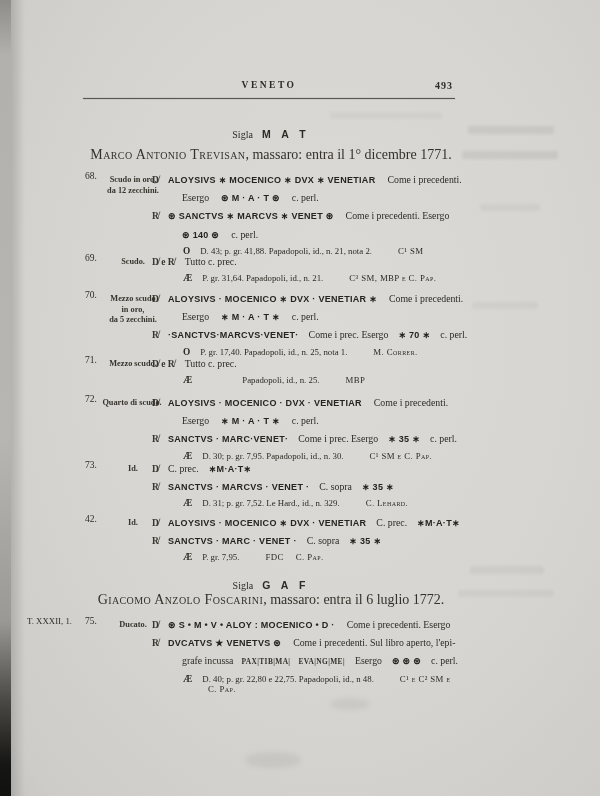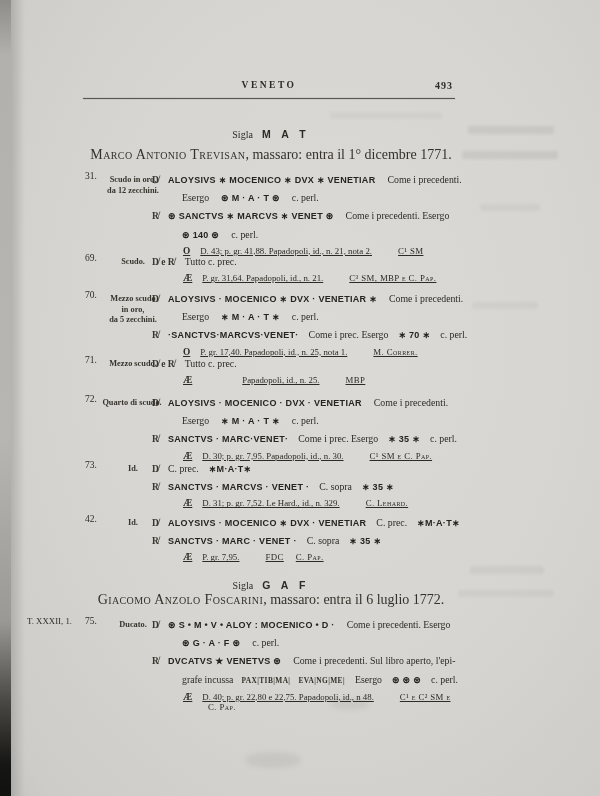--- a/index.html
+++ b/index.html
@@ -30,21 +30,21 @@
   .plate{position:absolute;left:-58px;top:1px;width:56px;font-size:8.8px;white-space:nowrap;}
   .cname{position:absolute;left:7px;top:5px;width:82px;text-align:center;font-size:8.3px;font-weight:bold;line-height:10.5px;color:#38342d;}
   .nl{display:block;}
   .lines{margin-left:67px;}
   .line{line-height:16.2px;white-space:nowrap;}
   .marker{display:inline-block;width:16px;font-size:9.5px;font-weight:bold;color:#3a362f;}
   .markerwide{font-size:9.5px;font-weight:bold;color:#3a362f;}
   .legend{font-family:"Liberation Sans", sans-serif;font-weight:bold;font-size:9px;letter-spacing:.3px;color:#27241f;}
   .serif{font-size:9.8px;}
   .cont{padding-left:30px;}
-  .ref{padding-left:31px;font-size:8.8px;text-decoration:underline;}
+  .ref{padding-left:31px;font-size:8.8px;}
   .ref-cont{padding-left:56px;font-size:8.8px;line-height:11px;margin-top:-3px;}
   .metal{font-size:9.3px;font-weight:bold;}
   .cite{font-size:8.8px;}
   .coll{font-variant:small-caps;letter-spacing:.4px;font-size:8.8px;}
   .epi{font-size:7.4px;letter-spacing:.4px;font-weight:bold;color:#35312a;}
   .ml8{margin-left:8px;} .ml10{margin-left:10px;} .ml12{margin-left:12px;}
   .ml26{margin-left:26px;} .ml50{margin-left:50px;}
   .smudge{position:absolute;background:rgba(100,99,94,.10);filter:blur(2.5px);border-radius:50%;}
 </style>
 </head>
@@ -72,21 +72,21 @@
   <div class="rule"></div>
 
   <div class="sigla" style="top:124px">
     <span class="sigla-word">Sigla</span><span class="sigla-code">M A T</span>
   </div>
   <div class="intro" style="top:147px">
     <span class="sc">Marco Antonio Trevisan</span><span>, massaro: entra il 1° dicembre 1771.</span>
   </div>
 
   <div class="entry" style="top:170px">
-    <span class="num">31.</span>
+    <span class="num">68.</span>
     <span class="cname">
       <span class="nl">Scudo in oro,</span>
       <span class="nl">da 12 zecchini.</span>
     </span>
     <div class="lines">
       <div class="line">
         <span class="marker">D̸</span><span class="legend">ALOYSIVS ∗ MOCENICO ∗ DVX ∗ VENETIAR</span><span class="serif ml12">Come i precedenti.</span>
       </div>
       <div class="line cont">
         <span class="serif">Esergo</span><span class="legend ml12">⊛ M · A · T ⊛</span><span class="serif ml12">c. perl.</span>
@@ -223,23 +223,20 @@
   <div class="entry" style="top:615px">
     <span class="plate">T. XXXII, 1.</span>
     <span class="num">75.</span>
     <span class="cname">
       <span class="nl">Ducato.</span>
     </span>
     <div class="lines">
       <div class="line">
         <span class="marker">D̸</span><span class="legend">⊛ S • M • V • ALOY : MOCENICO • D ·</span><span class="serif ml12">Come i precedenti. Esergo</span>
       </div>
-      <div class="line cont">
-        <span class="legend">⊛ G · A · F ⊛</span><span class="serif ml12">c. perl.</span>
-      </div>
       <div class="line">
         <span class="marker">R̸</span><span class="legend">DVCATVS ★ VENETVS ⊛</span><span class="serif ml12">Come i precedenti. Sul libro aperto, l'epi-</span>
       </div>
       <div class="line cont">
         <span class="serif">grafe incussa</span><span class="epi ml8">PAX|TIB|MA|</span><span class="epi ml8">EVA|NG|ME|</span><span class="serif ml10">Esergo</span><span class="legend ml10">⊛ ⊛ ⊛</span><span class="serif ml10">c. perl.</span>
       </div>
       <div class="line ref">
         <span class="metal">Æ</span><span class="cite ml10">D. 40; p. gr. 22,80 e 22,75.  Papadopoli, id., n 48.</span><span class="coll ml26">C¹ e C² SM e</span>
       </div>
       <div class="line ref-cont">

